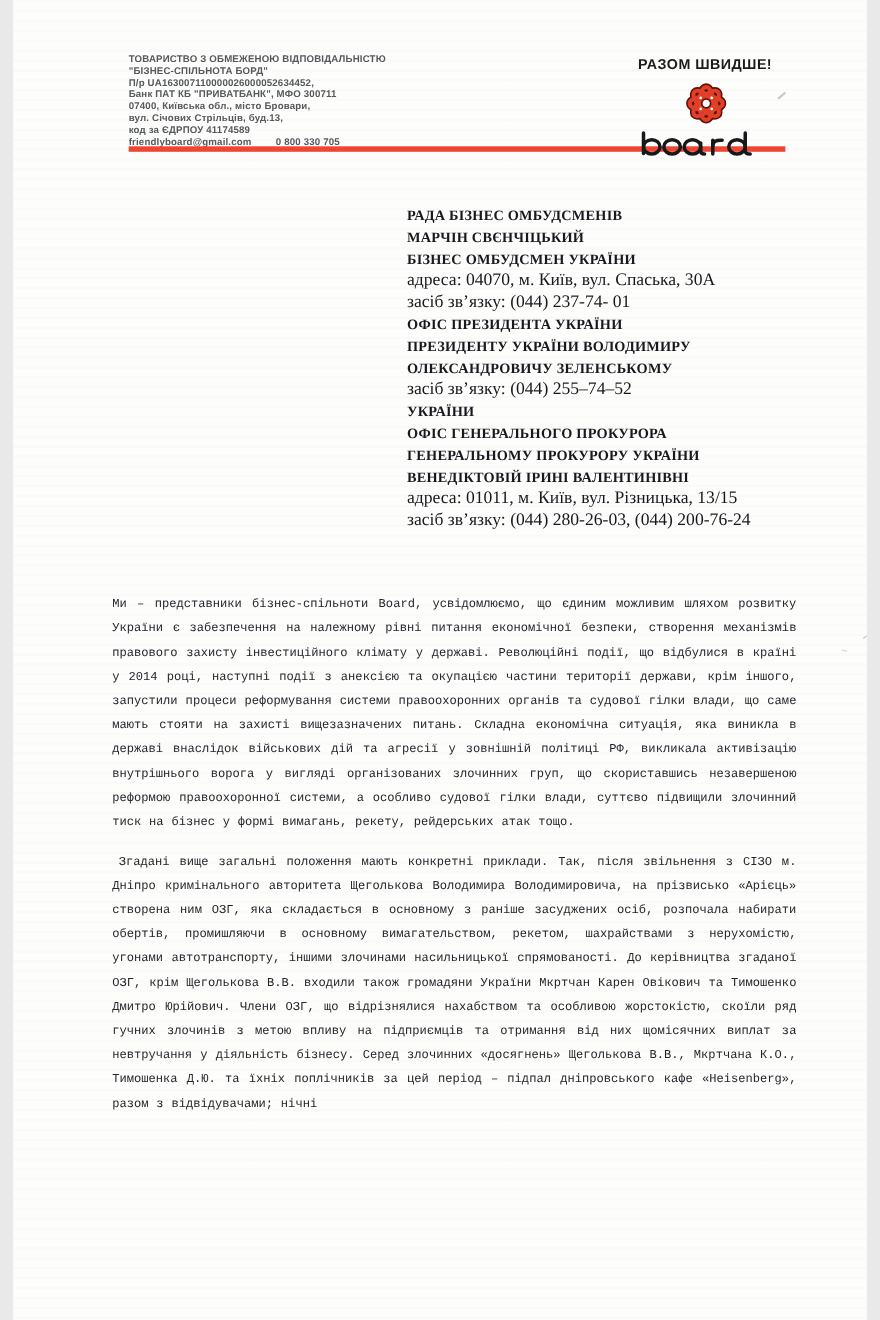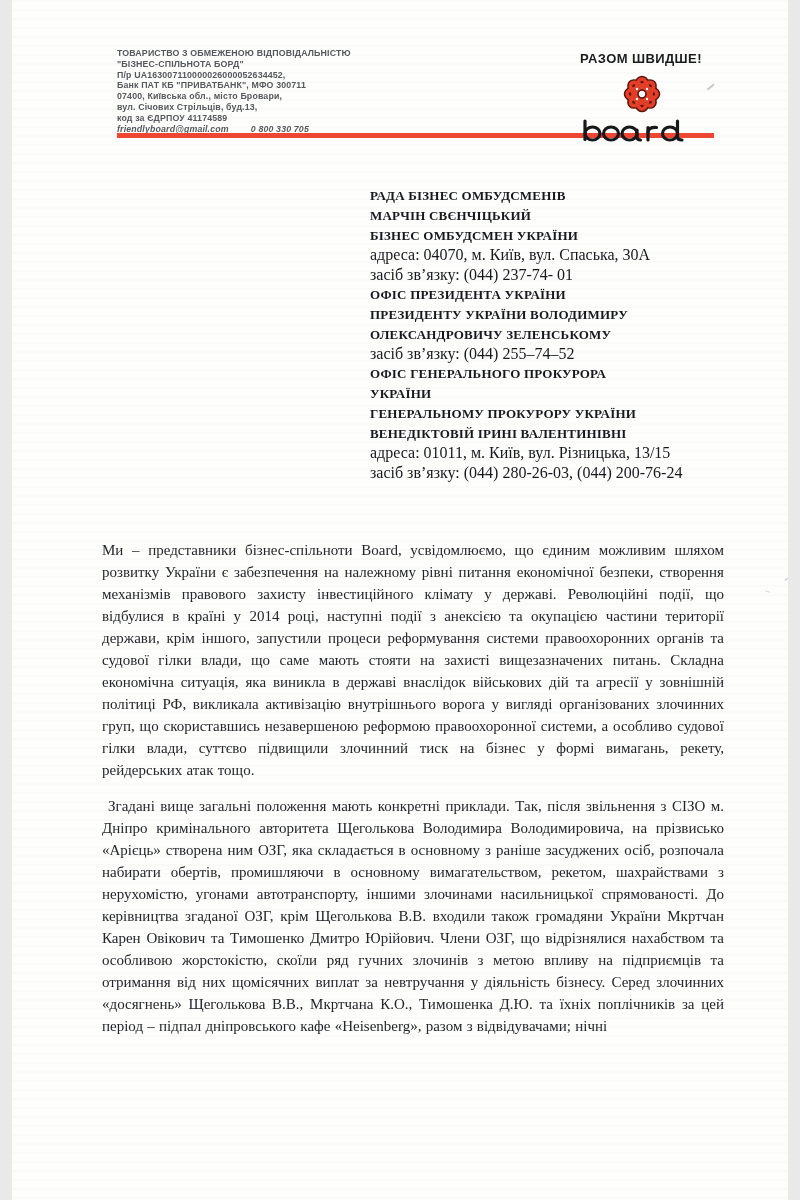--- a/index.html
+++ b/index.html
@@ -8,21 +8,21 @@
     background:#fdfdfc;overflow:hidden;
     background-image:repeating-linear-gradient(180deg, rgba(0,0,0,0.010) 0 2px, rgba(0,0,0,0) 2px 9px);
     font-family:"Liberation Sans", sans-serif;
   }
   
   .letterhead{
     position:absolute;left:105px;top:48px;
     font-size:8.8px;line-height:10.8px;font-weight:700;
     color:#55585c;letter-spacing:.15px;white-space:nowrap;
   }
-  .lh-contact{display:flex;font-style:italic;}
+  .lh-contact{display:flex;}
   .lh-spacer{display:inline-block;width:22px;}
   
   .red-line{
     position:absolute;left:105px;top:133px;width:597px;height:5px;
     background:#ee4632;z-index:1;
   }
   
   .tagline{
     position:absolute;left:561px;top:51px;width:136px;
     text-align:center;font-size:13px;font-weight:700;color:#1b1c1e;
@@ -33,22 +33,22 @@
   
   .recipients{
     position:absolute;left:358px;top:186px;
     font-family:"Liberation Serif", serif;color:#17191e;
     font-size:16px;line-height:19.8px;white-space:nowrap;
   }
   .recipients .b{font-weight:700;font-size:13px;letter-spacing:.2px;}
   
   .body-text{
     position:absolute;left:90px;top:539px;width:622px;
-    font-family:Liberation Serif, serif;color:#24262b;
-    font-size:15px;line-height:22px;text-align:justify;word-spacing:.5px;
+    font-family:Liberation Mono, monospace;color:#24262b;
+    font-size:11px;line-height:22px;text-align:justify;word-spacing:.5px;
   }
   .body-text p{margin:0 0 14px 0;}
   .body-text p.indent{text-indent:6px;}
   
   .scratch{position:absolute;background:#a9adb1;border-radius:1px;}
   .s1{left:694px;top:86px;width:9px;height:1.5px;transform:rotate(-40deg);opacity:.65;}
   .s2{left:772px;top:578px;width:7px;height:1px;transform:rotate(-35deg);background:#c2c5c8;}
   .s3{left:753px;top:591px;width:5px;height:1px;transform:rotate(18deg);background:#cfd2d4;}
 </style>
 </head>
@@ -119,22 +119,22 @@
   <div class="recipients">
     <div class="b">РАДА БІЗНЕС ОМБУДСМЕНІВ</div>
     <div class="b">МАРЧІН СВЄНЧІЦЬКИЙ</div>
     <div class="b">БІЗНЕС ОМБУДСМЕН УКРАЇНИ</div>
     <div>адреса: 04070, м. Київ, вул. Спаська, 30А</div>
     <div>засіб зв’язку: (044) 237-74- 01</div>
     <div class="b">ОФІС ПРЕЗИДЕНТА УКРАЇНИ</div>
     <div class="b">ПРЕЗИДЕНТУ УКРАЇНИ ВОЛОДИМИРУ</div>
     <div class="b">ОЛЕКСАНДРОВИЧУ ЗЕЛЕНСЬКОМУ</div>
     <div>засіб зв’язку: (044) 255–74–52</div>
+    <div class="b">УКРАЇНИ</div>
     <div class="b">ОФІС ГЕНЕРАЛЬНОГО ПРОКУРОРА</div>
-    <div class="b">УКРАЇНИ</div>
     <div class="b">ГЕНЕРАЛЬНОМУ ПРОКУРОРУ УКРАЇНИ</div>
     <div class="b">ВЕНЕДІКТОВІЙ ІРИНІ ВАЛЕНТИНІВНІ</div>
     <div>адреса: 01011, м. Київ, вул. Різницька, 13/15</div>
     <div>засіб зв’язку: (044) 280-26-03, (044) 200-76-24</div>
   </div>
 
   <div class="body-text">
     <p>Ми – представники бізнес-спільноти Board, усвідомлюємо, що єдиним можливим шляхом розвитку України є забезпечення на належному рівні питання економічної безпеки, створення механізмів правового захисту інвестиційного клімату у державі. Революційні події, що відбулися в країні у 2014 році, наступні події з анексією та окупацією частини території держави, крім іншого, запустили процеси реформування системи правоохоронних органів та судової гілки влади, що саме мають стояти на захисті вищезазначених питань. Складна економічна ситуація, яка виникла в державі внаслідок військових дій та агресії у зовнішній політиці РФ, викликала активізацію внутрішнього ворога у вигляді організованих злочинних груп, що скориставшись незавершеною реформою правоохоронної системи, а особливо судової гілки влади, суттєво підвищили злочинний тиск на бізнес у формі вимагань, рекету, рейдерських атак тощо.</p>
     <p class="indent">Згадані вище загальні положення мають конкретні приклади. Так, після звільнення з СІЗО м. Дніпро кримінального авторитета Щеголькова Володимира Володимировича, на прізвисько «Арієць» створена ним ОЗГ, яка складається в основному з раніше засуджених осіб, розпочала набирати обертів, промишляючи в основному вимагательством, рекетом, шахрайствами з нерухомістю, угонами автотранспорту, іншими злочинами насильницької спрямованості. До керівництва згаданої ОЗГ, крім Щеголькова В.В. входили також громадяни України Мкртчан Карен Овікович та Тимошенко Дмитро Юрійович. Члени ОЗГ, що відрізнялися нахабством та особливою жорстокістю, скоїли ряд гучних злочинів з метою впливу на підприємців та отримання від них щомісячних виплат за невтручання у діяльність бізнесу. Серед злочинних «досягнень» Щеголькова В.В., Мкртчана К.О., Тимошенка Д.Ю. та їхніх поплічників за цей період – підпал дніпровського кафе «Heisenberg», разом з відвідувачами; нічні</p>
   </div>

